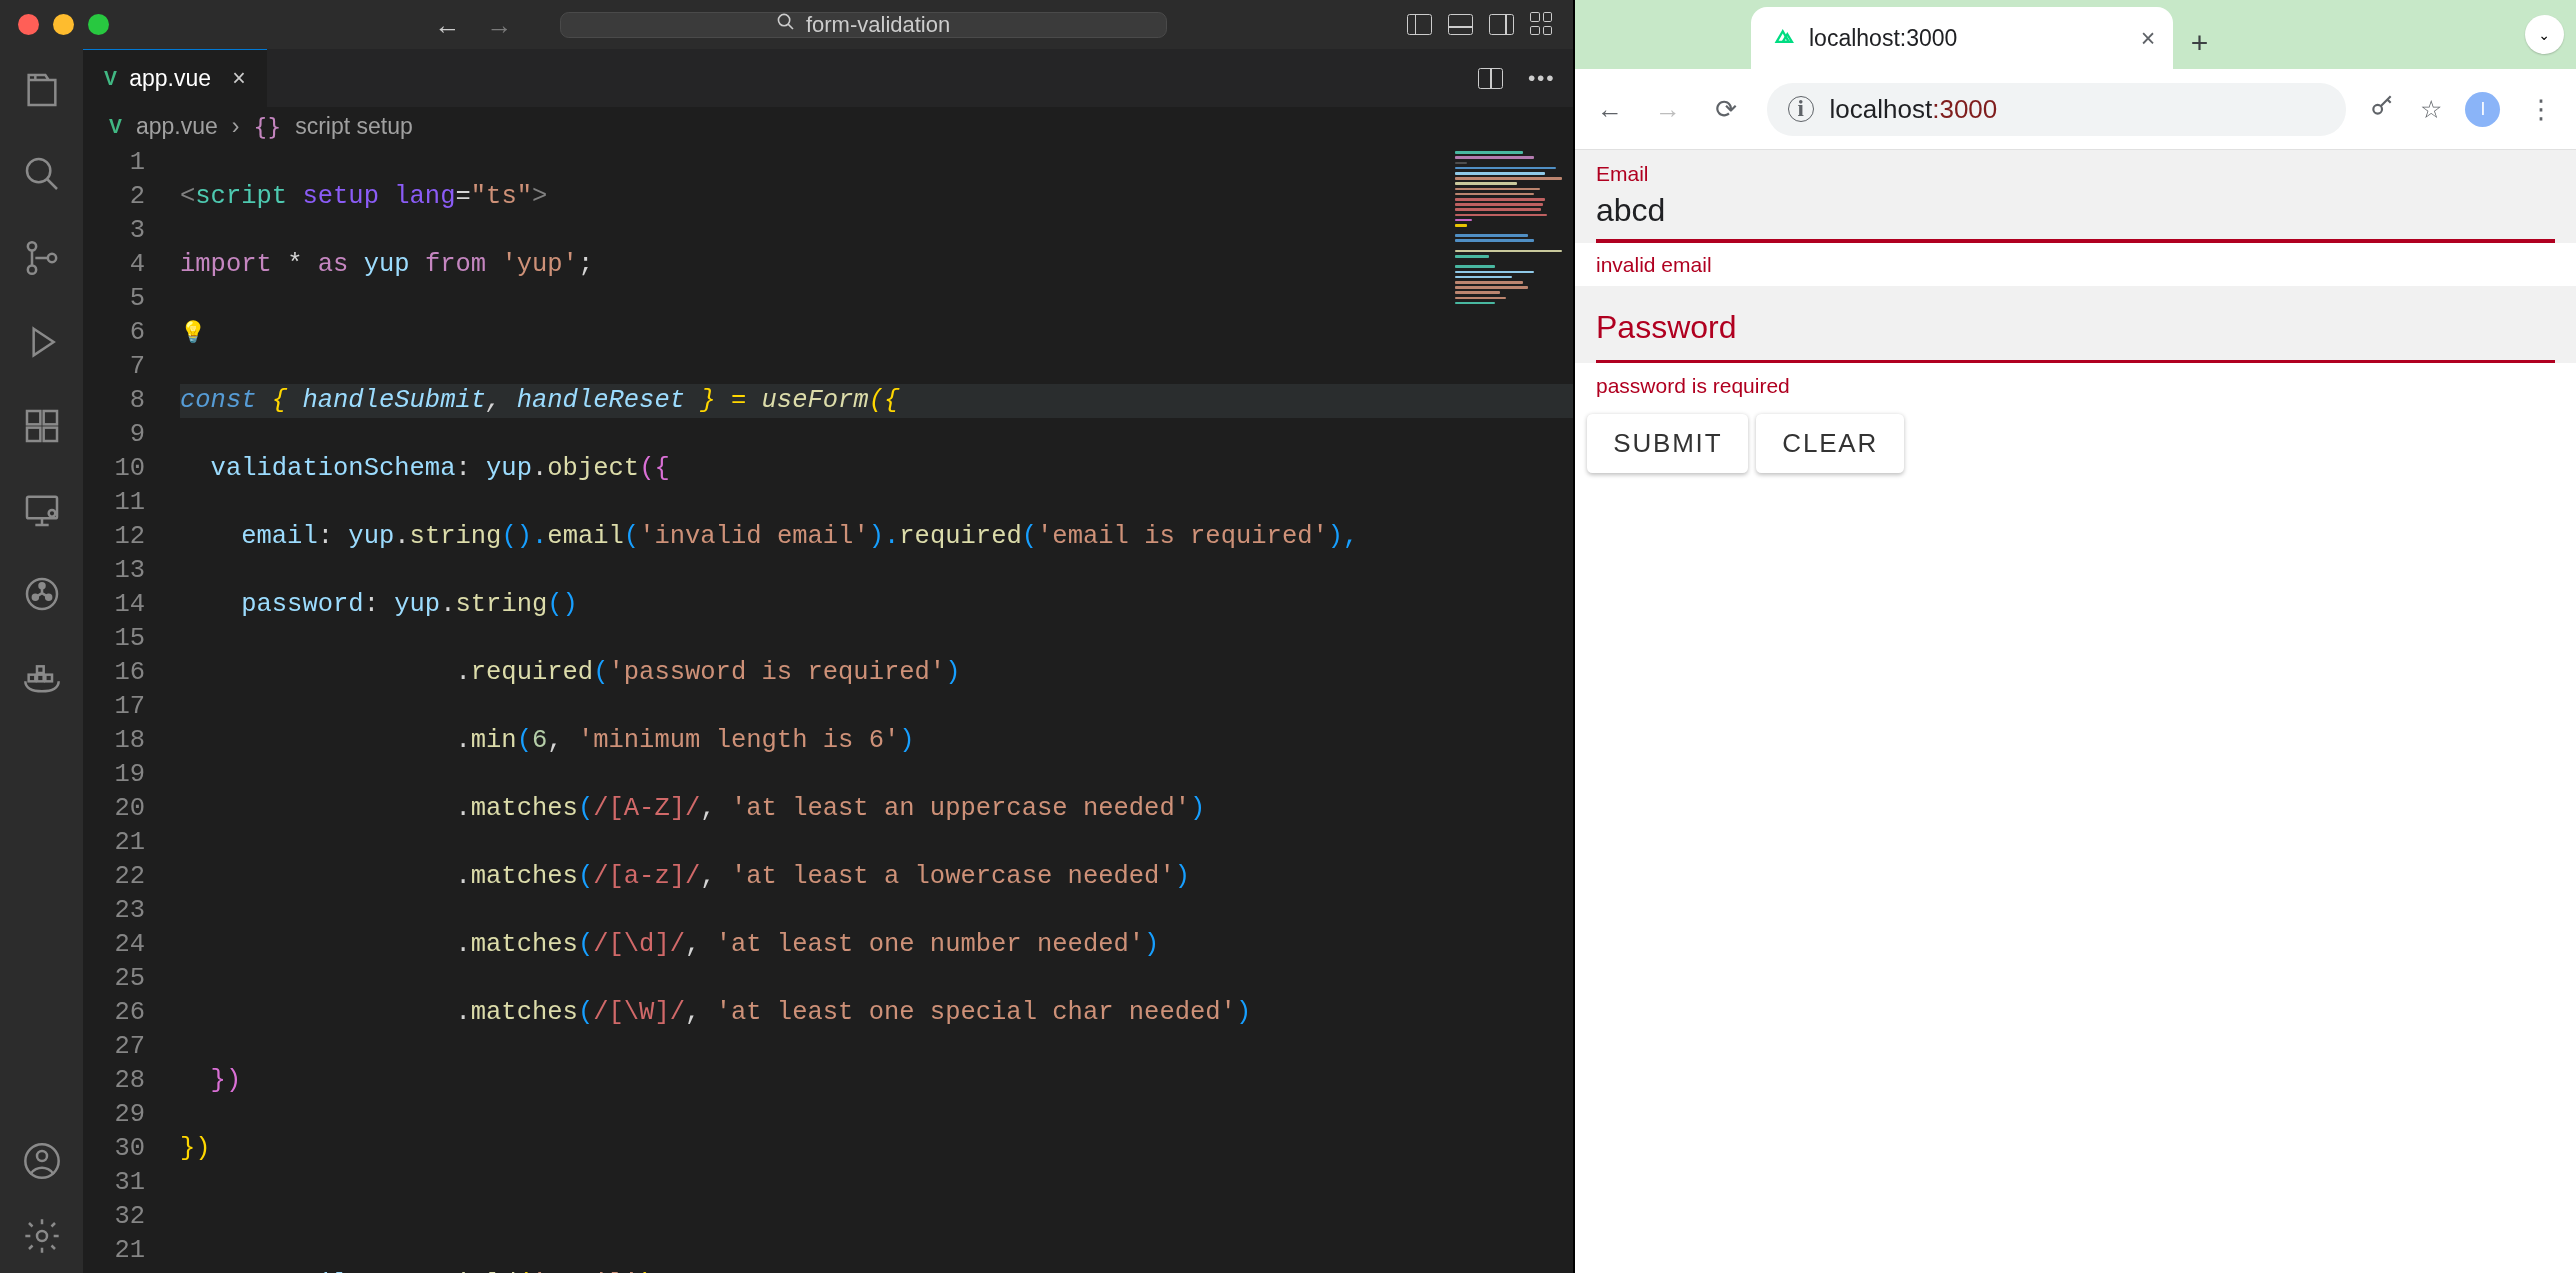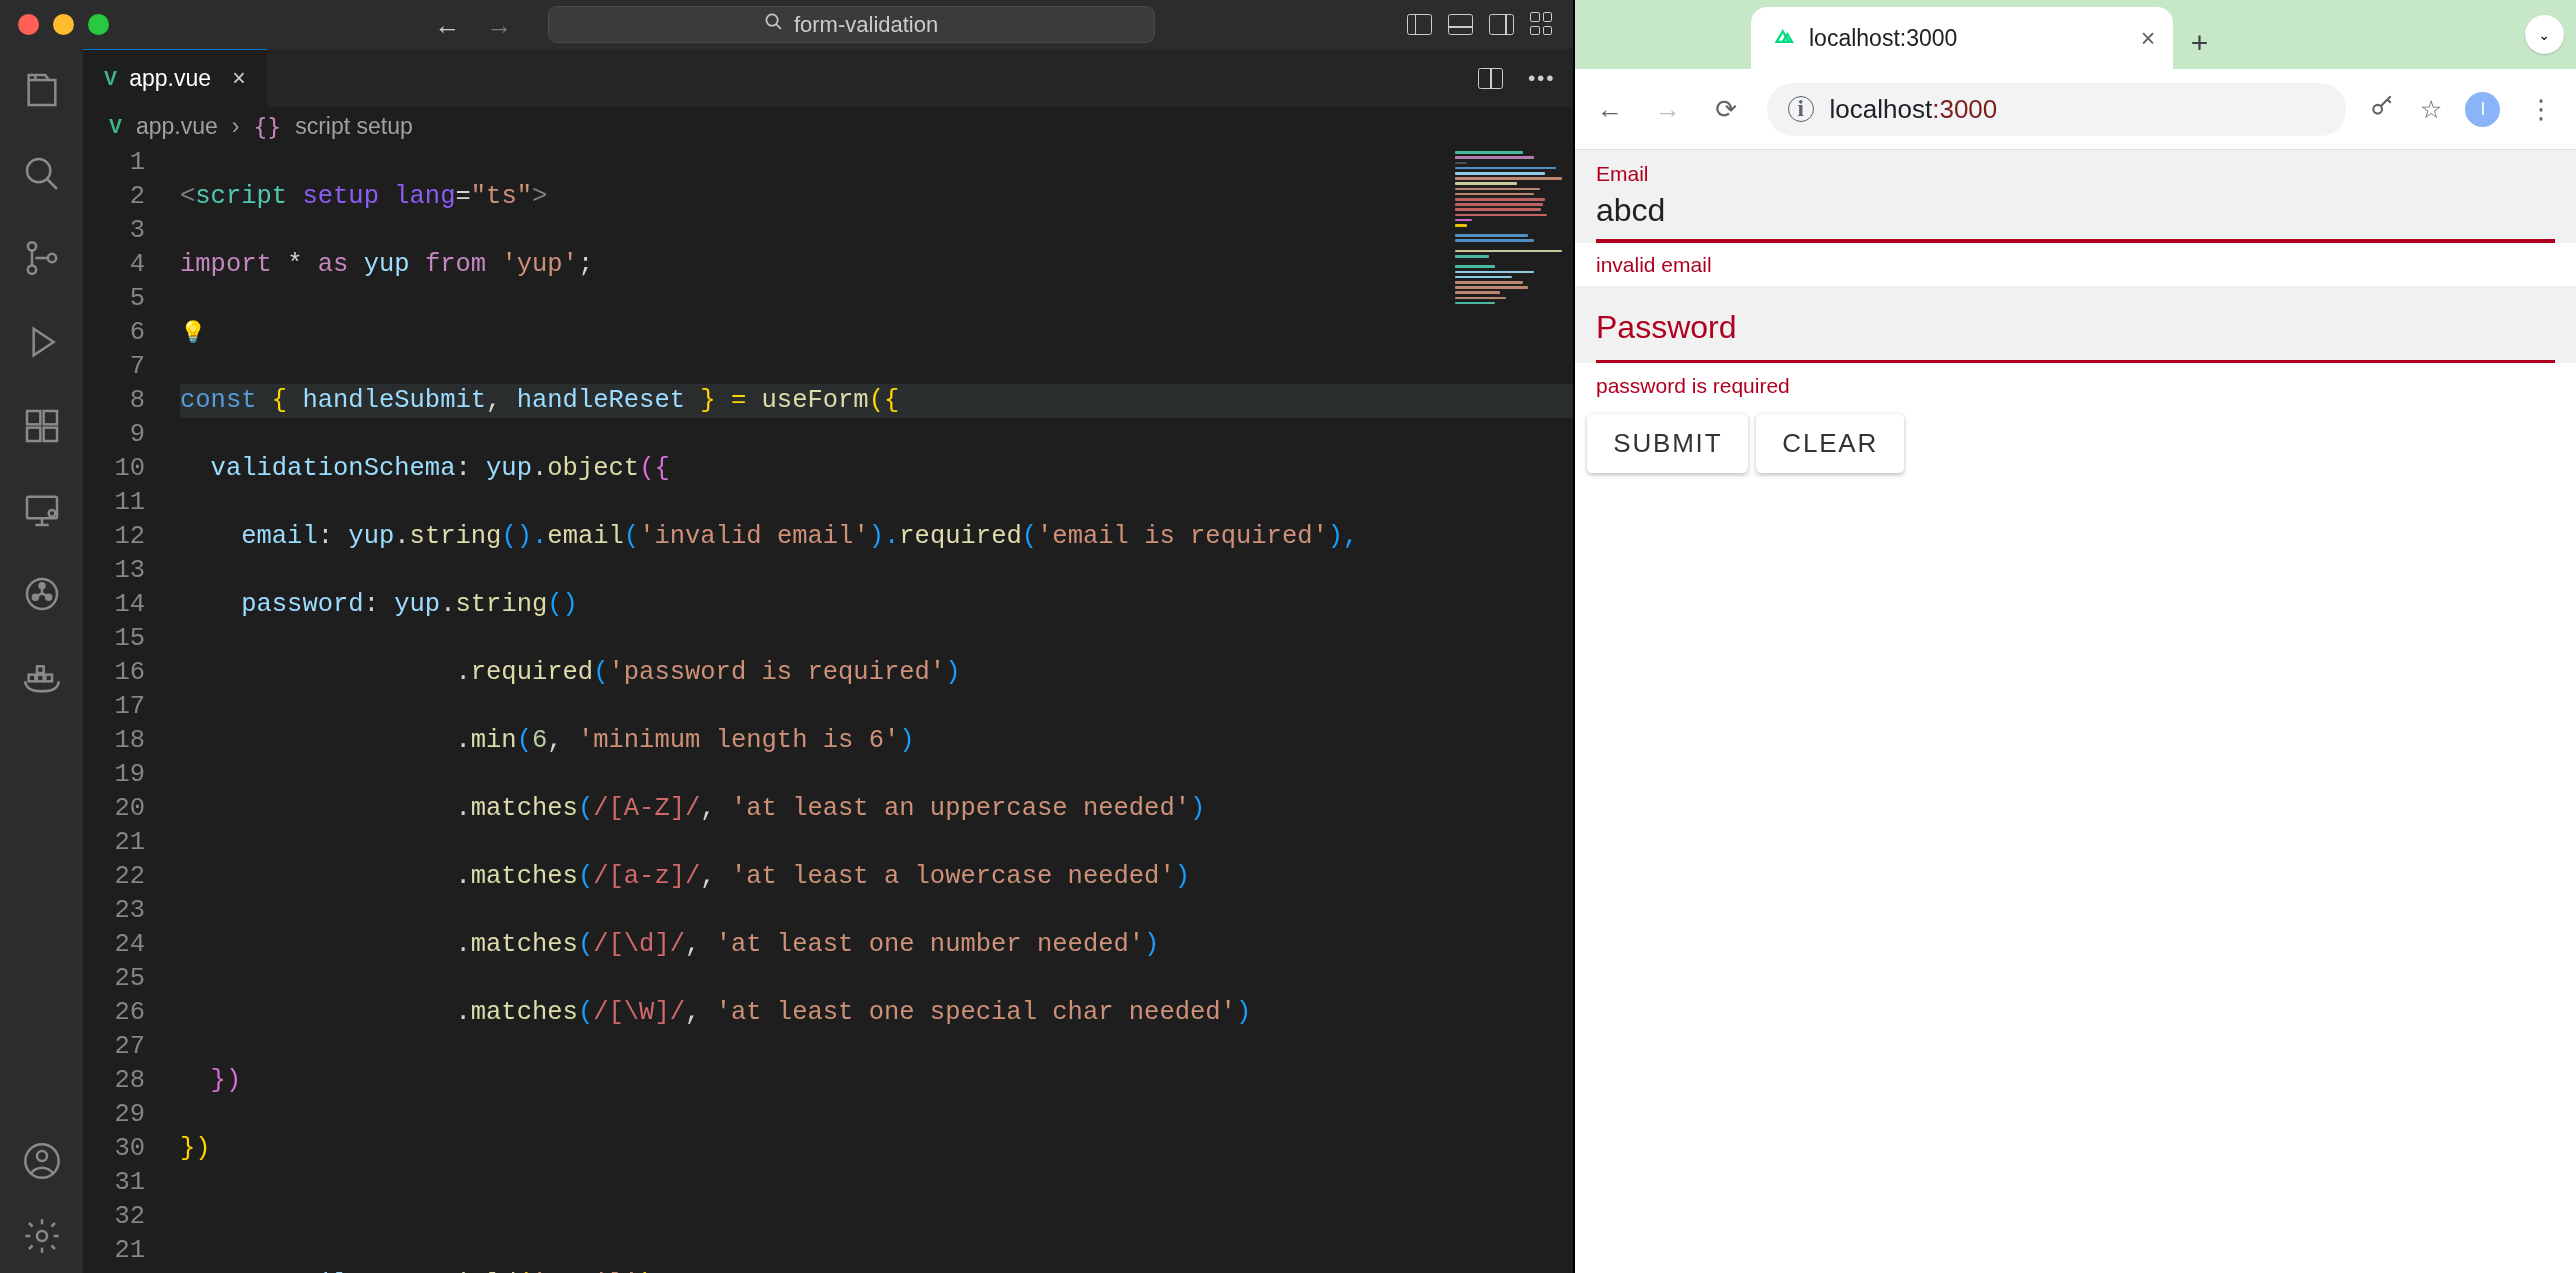--- a/index.html
+++ b/index.html
@@ -36,23 +36,23 @@
 .tl { width: 21px; height: 21px; border-radius: 50%; }
 .tl.close { background: #ff5f57; }
 .tl.min   { background: #febc2e; }
 .tl.max   { background: #28c840; }
 
 .nav-arrows { display: flex; gap: 26px; margin-left: 326px; align-items: center; }
 .nav-arrow { color: #7a7a7a; font-size: 26px; line-height: 1; }
 .nav-arrow.enabled { color: #cccccc; }
 
 .command-center {
-  margin-left: 35px;
+  margin-left: 47px;
   width: 607px;
-  height: 37px;
+  height: 26px;
   background: #3b3b3b;
   border: 0.9px solid #4a4a4a;
   border-radius: 8.8px;
   display: flex;
   align-items: center;
   justify-content: center;
   gap: 10.6px;
   color: #cccccc;
   font-size: 22px;
 }
@@ -104,21 +104,21 @@
 .breadcrumb-row .vue-badge { color:#41b883; font-weight:bold; font-size:19.4px; }
 .breadcrumb-row .chev { color:#a0a0a0; }
 .breadcrumb-row .brace { color:#c586c0; font-family: Menlo, Consolas, monospace; }
 
 .code-area { flex:1; position:relative; overflow:hidden; }
 .gutter-and-code { display:flex; font-family: Menlo, Consolas, "Courier New", monospace; font-size: 25.5px; line-height: 34px; }
 .gutter { width: 97px; text-align:right; color:#858585; padding-right: 35px; user-select:none; }
 .gutter div { height: 34px; }
 .code { flex:1; white-space: pre; color:#d4d4d4; }
 .code .line { height: 34px; }
-.hl-line { background: #2a2d2e; }
+.hl-line { background: #2a2d2e; font-style: italic; }
 .bulb { color:#ffcc00; font-size:21px; display:inline-block; }
 
 
 .minimap {
   position:absolute; top:0; right:0; width:123px; height:176px;
   background: linear-gradient(#1e1e1e,#1e1e1e);
   opacity:0.9; padding:5.3px;
 }
 .minimap .mline { height:2.6px; margin-bottom:2.6px; border-radius:0.9px; }
 

